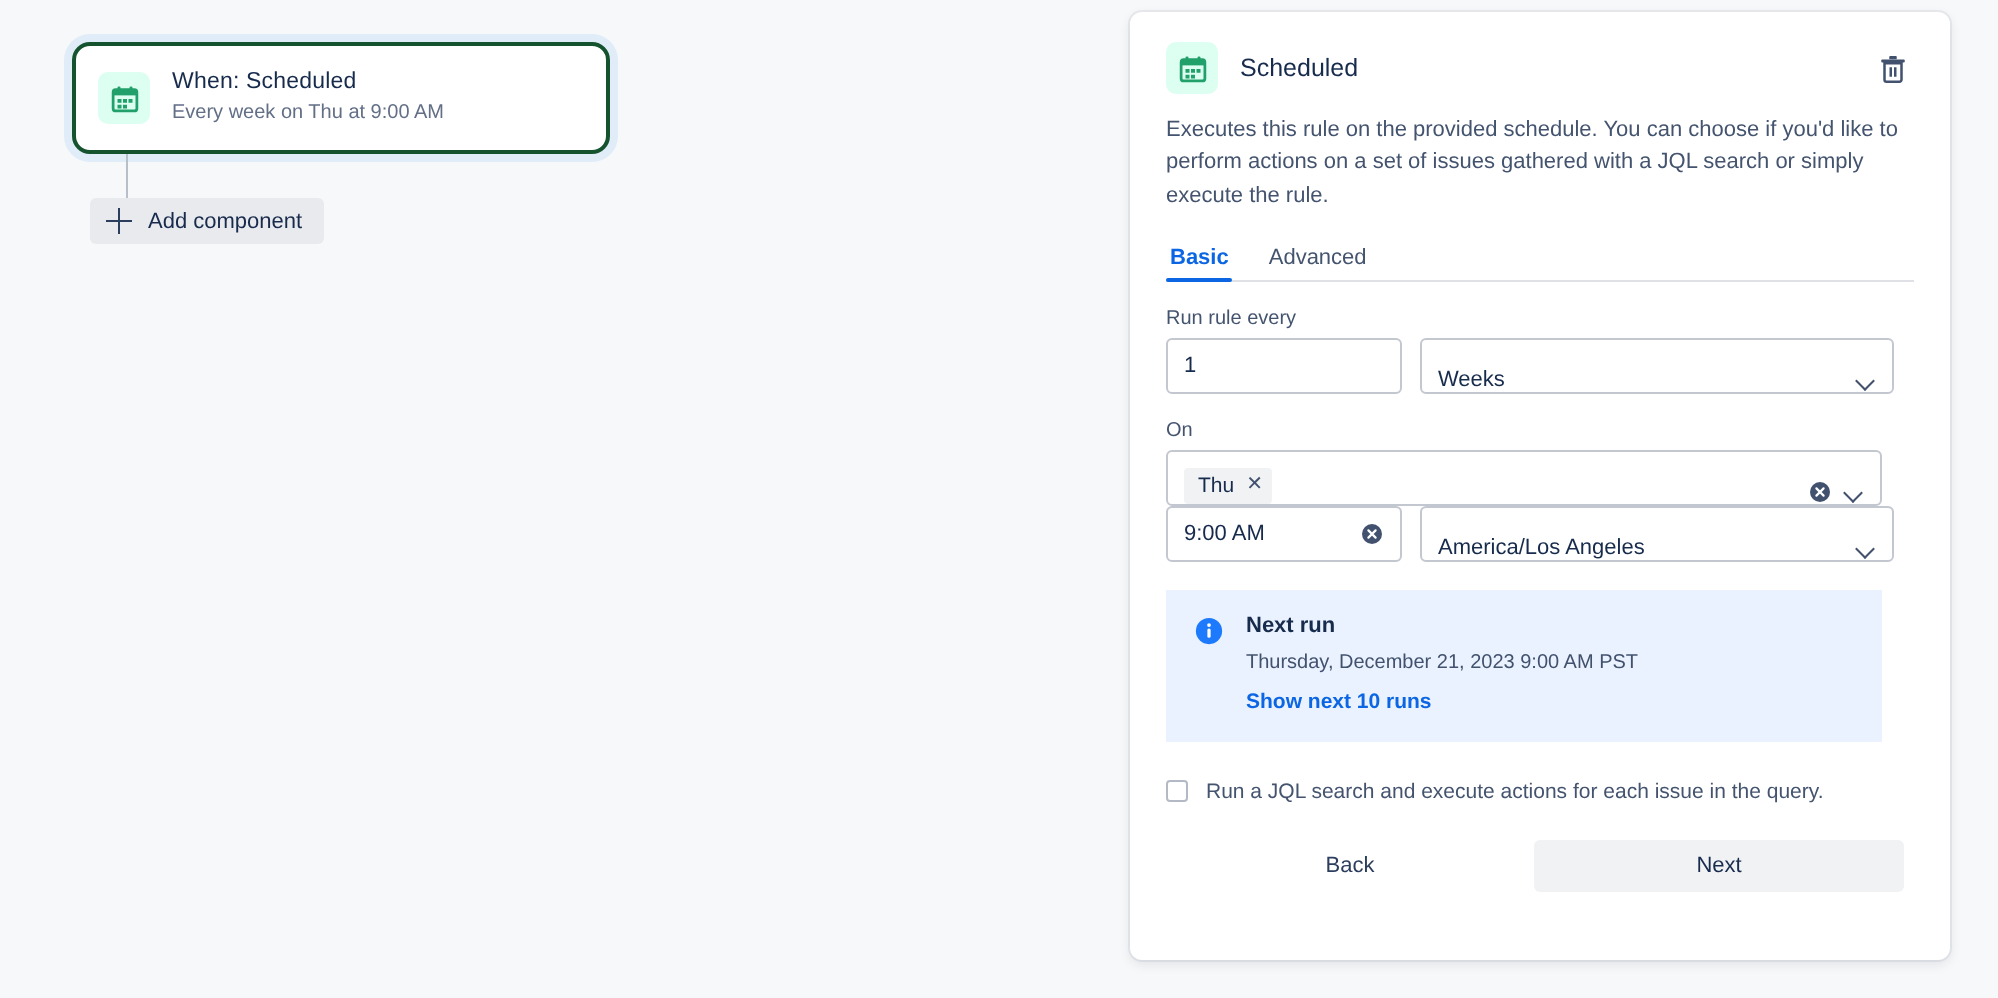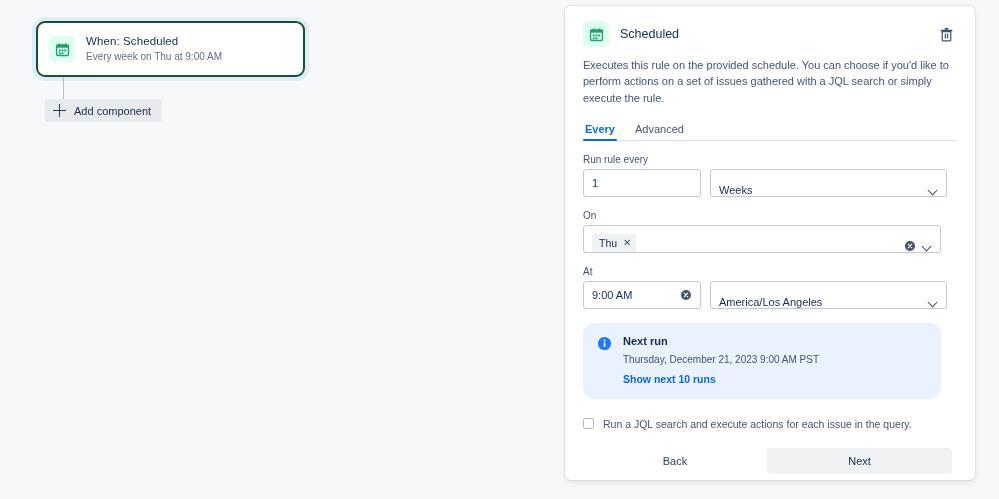--- a/index.html
+++ b/index.html
@@ -245,21 +245,21 @@
     color: #42526e;
     cursor: pointer;
     line-height: 1;
   }
 
   #next-run-box {
     margin-top: 14px;
     width: 358px;
     box-sizing: border-box;
     background: #e9f2fe;
-    border-radius: 12px;
+    border-radius: 0;
     padding: 12px 14px 14px 14px;
     display: flex;
   }
   #next-run-icon { flex: 0 0 auto; margin-top: 1px; }
   #next-run-body { margin-left: 11px; }
   #next-run-title {
     font-size: 11px;
     font-weight: bold;
     color: #172b4d;
   }
@@ -385,21 +385,21 @@
         <path d="M5.2 7.4 h13.6 v13.2 a1.6 1.6 0 0 1 -1.6 1.6 h-10.4 a1.6 1.6 0 0 1 -1.6 -1.6 z" fill="none" stroke="#42526e" stroke-width="2"></path>
         <rect x="9.2" y="10.6" width="2" height="7.6" fill="#42526e"></rect>
         <rect x="12.8" y="10.6" width="2" height="7.6" fill="#42526e"></rect>
       </svg>
     </span>
   </div>
 
   <div id="panel-desc">Executes this rule on the provided schedule. You can choose if you'd like to perform actions on a set of issues gathered with a JQL search or simply execute the rule.</div>
 
   <div id="tabs">
-    <div class="tab active">Every</div>
+    <div class="tab active">Basic</div>
     <div class="tab">Advanced</div>
   </div>
 
   <div class="field-label">Run rule every</div>
   <div class="row">
     <div class="ctrl w-half">
       <span class="val">1</span>
     </div>
     <div class="ctrl select w-wide">
       <span class="val">Weeks</span>
@@ -419,21 +419,20 @@
       <span class="clear-icon">
         <svg width="12" height="12" viewBox="0 0 24 24" aria-hidden="true">
           <circle cx="12" cy="12" r="10" fill="#42526e"></circle>
           <path d="M8.4 8.4 L15.6 15.6 M15.6 8.4 L8.4 15.6" stroke="#ffffff" stroke-width="2.2" stroke-linecap="round"></path>
         </svg>
       </span>
       <span class="chevron"></span>
     </div>
   </div>
 
-  <div class="field-label">At</div>
   <div class="row">
     <div class="ctrl w-half">
       <span class="val">9:00 AM</span>
       <span class="clear-icon">
         <svg width="12" height="12" viewBox="0 0 24 24" aria-hidden="true">
           <circle cx="12" cy="12" r="10" fill="#42526e"></circle>
           <path d="M8.4 8.4 L15.6 15.6 M15.6 8.4 L8.4 15.6" stroke="#ffffff" stroke-width="2.2" stroke-linecap="round"></path>
         </svg>
       </span>
     </div>

